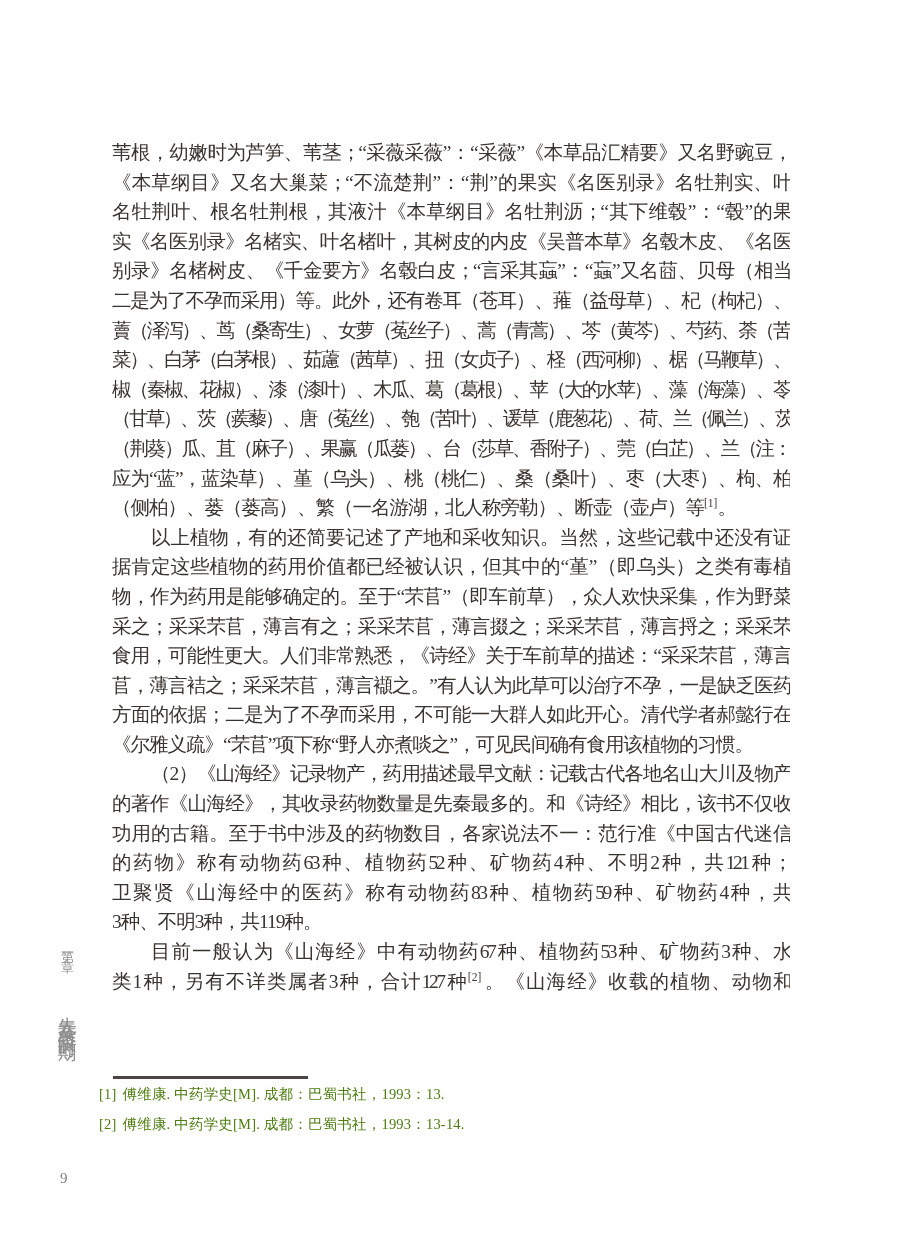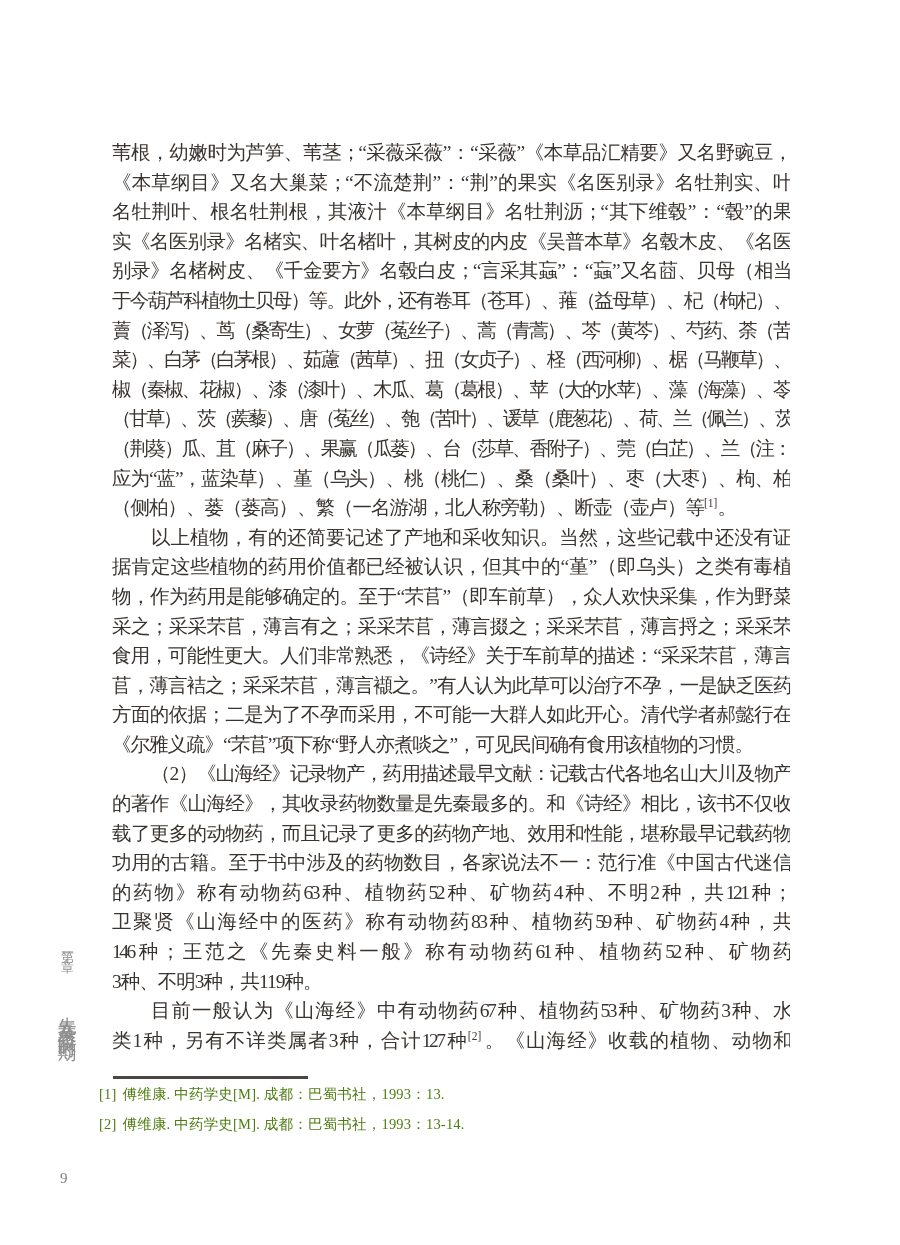--- a/index.html
+++ b/index.html
@@ -97,21 +97,21 @@
 
 <div class="page">
 
   <div class="body-text">
       <div class="paragraph">
         <div class="line">苇根，幼嫩时为芦笋、苇茎；“采薇采薇”：“采薇”《本草品汇精要》又名野豌豆，</div>
         <div class="line">《本草纲目》又名大巢菜；“不流楚荆”：“荆”的果实《名医别录》名牡荆实、叶</div>
         <div class="line">名牡荆叶、根名牡荆根，其液汁《本草纲目》名牡荆沥；“其下维毂”：“毂”的果</div>
         <div class="line">实《名医别录》名楮实、叶名楮叶，其树皮的内皮《吴普本草》名毂木皮、《名医</div>
         <div class="line">别录》名楮树皮、《千金要方》名毂白皮；“言采其蝱”：“蝱”又名莔、贝母（相当</div>
-        <div class="line">于今葫芦科植物土贝母）等。此外，还有卷耳（苍耳）、蓷（益母草）、杞（枸杞）、</div>
+        <div class="line">二是为了不孕而采用）等。此外，还有卷耳（苍耳）、蓷（益母草）、杞（枸杞）、</div>
         <div class="line">藚（泽泻）、茑（桑寄生）、女萝（菟丝子）、蒿（青蒿）、芩（黄芩）、芍药、荼（苦</div>
         <div class="line">菜）、白茅（白茅根）、茹藘（茜草）、扭（女贞子）、柽（西河柳）、椐（马鞭草）、</div>
         <div class="line">椒（秦椒、花椒）、漆（漆叶）、木瓜、葛（葛根）、苹（大的水苹）、藻（海藻）、苓</div>
         <div class="line">（甘草）、茨（蒺藜）、唐（菟丝）、匏（苦叶）、谖草（鹿葱花）、荷、兰（佩兰）、茨</div>
         <div class="line">（荆葵）瓜、苴（麻子）、果赢（瓜蒌）、台（莎草、香附子）、莞（白芷）、兰（注：</div>
         <div class="line">应为“蓝”，蓝染草）、堇（乌头）、桃（桃仁）、桑（桑叶）、枣（大枣）、枸、柏</div>
         <div class="line last">（侧柏）、蒌（蒌高）、繁（一名游湖，北人称旁勒）、断壶（壶卢）等<sup class="fnref">[1]</sup>。</div>
       </div>
       <div class="paragraph">
         <div class="line indent">以上植物，有的还简要记述了产地和采收知识。当然，这些记载中还没有证</div>
@@ -119,25 +119,23 @@
         <div class="line">物，作为药用是能够确定的。至于“芣苢”（即车前草），众人欢快采集，作为野菜</div>
         <div class="line">采之；采采芣苢，薄言有之；采采芣苢，薄言掇之；采采芣苢，薄言捋之；采采芣</div>
         <div class="line">食用，可能性更大。人们非常熟悉，《诗经》关于车前草的描述：“采采芣苢，薄言</div>
         <div class="line">苢，薄言袺之；采采芣苢，薄言襭之。”有人认为此草可以治疗不孕，一是缺乏医药</div>
         <div class="line">方面的依据；二是为了不孕而采用，不可能一大群人如此开心。清代学者郝懿行在</div>
         <div class="line last">《尔雅义疏》“芣苢”项下称“野人亦煮啖之”，可见民间确有食用该植物的习惯。</div>
       </div>
       <div class="paragraph">
         <div class="line indent">（2）《山海经》记录物产，药用描述最早文献：记载古代各地名山大川及物产</div>
         <div class="line">的著作《山海经》，其收录药物数量是先秦最多的。和《诗经》相比，该书不仅收</div>
-        <div class="line">载了更多的动物药，而且记录了更多的药物产地、效用和性能，堪称最早记载药物</div>
         <div class="line">功用的古籍。至于书中涉及的药物数目，各家说法不一：范行准《中国古代迷信</div>
         <div class="line">的药物》称有动物药63种、植物药52种、矿物药4种、不明2种，共121种；</div>
         <div class="line">卫聚贤《山海经中的医药》称有动物药83种、植物药59种、矿物药4种，共</div>
-        <div class="line">146种；王范之《先秦史料一般》称有动物药61种、植物药52种、矿物药</div>
         <div class="line last">3种、不明3种，共119种。</div>
       </div>
       <div class="paragraph">
         <div class="line indent">目前一般认为《山海经》中有动物药67种、植物药53种、矿物药3种、水</div>
         <div class="line">类1种，另有不详类属者3种，合计127种<sup class="fnref">[2]</sup>。《山海经》收载的植物、动物和</div>
       </div>
     </div>
 
   <div class="footnote-divider"></div>
   <div class="footnote-list">

